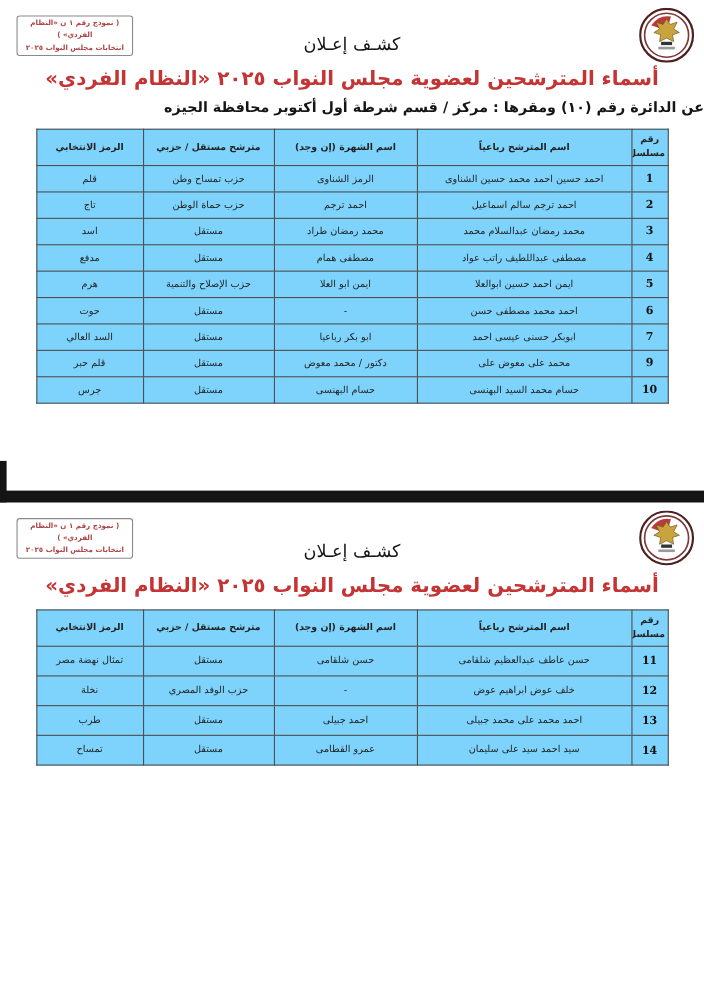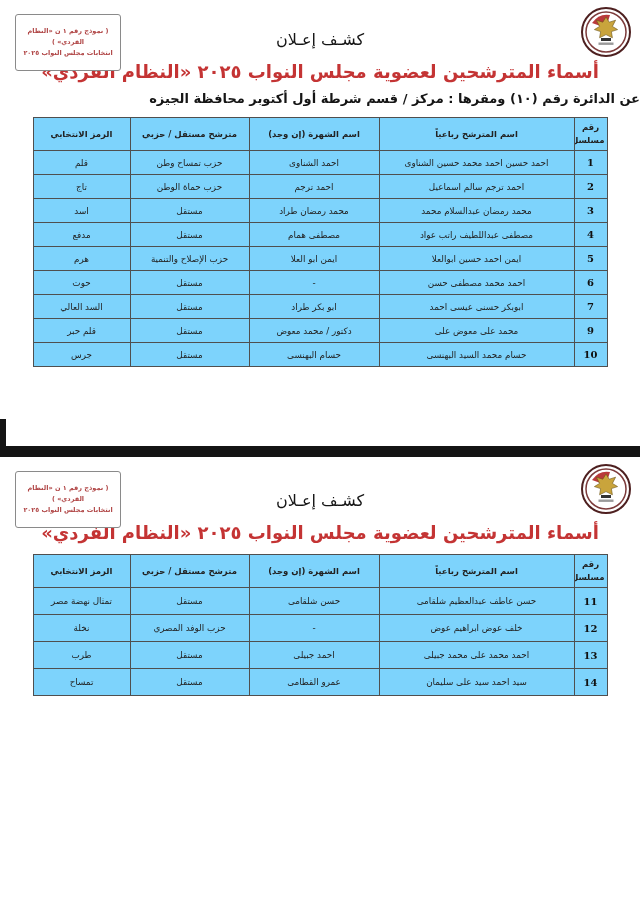--- a/index.html
+++ b/index.html
@@ -9,21 +9,21 @@
   }
   .page{position:absolute;left:0;width:640px;background:#fff;direction:rtl;}
   #page1{top:0;height:446px;}
   #page2{top:457px;height:444px;}
   .separator-band{position:absolute;top:446px;left:0;width:640px;height:11px;background:#141414;}
   .left-black-bar{position:absolute;top:419px;left:0;width:6px;height:482px;background:#141414;}
 
   .form-box{
     position:absolute;top:14px;left:15px;width:100px;
     border:1px solid #8a8a8a;border-radius:3px;
-    padding:11px 2px;text-align:center;
+    padding:1px 2px;text-align:center;
     color:#b04545;font-size:6.5px;font-weight:bold;line-height:1.7;
     background:#fff;
   }
   .emblem{position:absolute;top:7px;right:9px;}
 
   .doc-title{
     text-align:center;margin:0;padding-top:30px;
     font-size:16px;font-weight:normal;color:#151515;
   }
   #page2 .doc-title{padding-top:34px;}
@@ -100,21 +100,21 @@
           <th>اسم المترشح رباعياً</th>
           <th>اسم الشهرة (إن وجد)</th>
           <th>مترشح مستقل / حزبي</th>
           <th>الرمز الانتخابي</th>
         </tr>
     </thead>
     <tbody>
         <tr>
           <td>1</td>
           <td>احمد حسين احمد محمد حسين الشناوى</td>
-          <td>احمد الشناوى</td>
+          <td>الرمز الشناوى</td>
           <td>حزب تمساح وطن</td>
           <td>قلم</td>
         </tr>
         <tr>
           <td>2</td>
           <td>احمد ترجم سالم اسماعيل</td>
           <td>احمد ترجم</td>
           <td>حزب حماة الوطن</td>
           <td>تاج</td>
         </tr>
@@ -142,21 +142,21 @@
         <tr>
           <td>6</td>
           <td>احمد محمد مصطفى حسن</td>
           <td>-</td>
           <td>مستقل</td>
           <td>حوت</td>
         </tr>
         <tr>
           <td>7</td>
           <td>ابوبكر حسنى عيسى احمد</td>
-          <td>ابو بكر طراد</td>
+          <td>ابو بكر رباعيا</td>
           <td>مستقل</td>
           <td>السد العالي</td>
         </tr>
         <tr>
           <td>9</td>
           <td>محمد على معوض على</td>
           <td>دكتور / محمد معوض</td>
           <td>مستقل</td>
           <td>قلم حبر</td>
         </tr>

